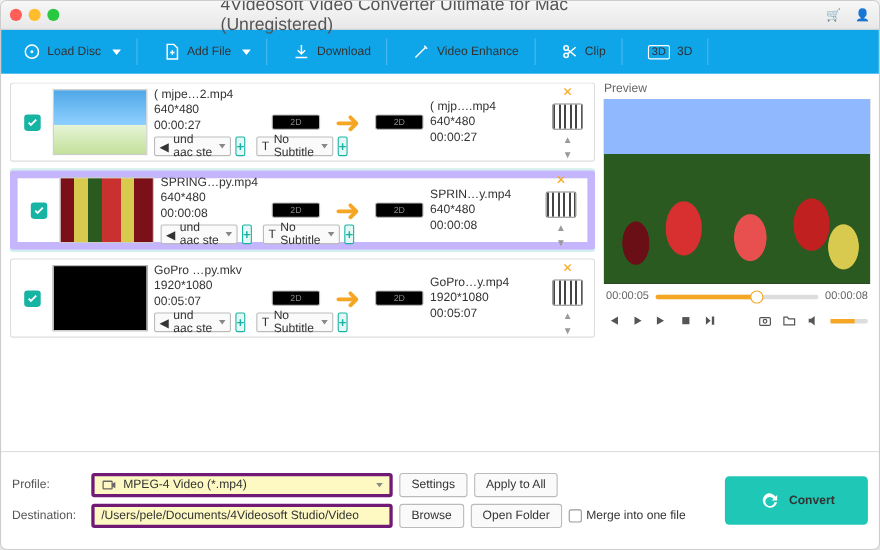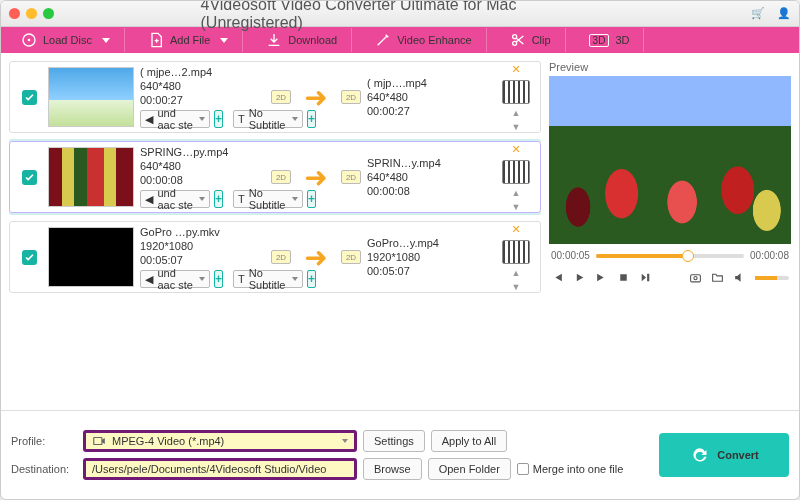--- a/index.html
+++ b/index.html
@@ -4,43 +4,43 @@
 <style>
 *{box-sizing:border-box;margin:0;padding:0;font-family:-apple-system,Helvetica,Arial,sans-serif;font-size:11px;color:#333}
 body{background:#f5f5f5;display:flex;justify-content:center;align-items:center;height:100vh}
 .window{width:800px;height:500px;background:#fff;border:1px solid #ccc;border-radius:6px;box-shadow:0 8px 30px rgba(0,0,0,.15);display:flex;flex-direction:column;overflow:hidden}
 .titlebar{height:26px;background:linear-gradient(#f7f7f7,#e8e8e8);border-bottom:1px solid #d0d0d0;display:flex;align-items:center;padding:0 8px;position:relative}
 .traffic{display:flex;gap:6px}
 .dot{width:11px;height:11px;border-radius:50%}
 .r{background:#ff5f57}.y{background:#ffbd2e}.g{background:#28c940}
 .title{position:absolute;left:50%;transform:translateX(-50%);color:#555;font-size:16px}
 .tbicons{margin-left:auto;display:flex;gap:12px;color:#777}
-.toolbar{height:26px;background:#ec4899;display:flex;align-items:center;padding:0 10px;gap:2px}
+.toolbar{height:40px;background:#0ea5e9;display:flex;align-items:center;padding:0 10px;gap:2px}
 .tbtn{display:flex;align-items:center;gap:6px;color:#fff;padding:6px 10px;cursor:pointer;font-size:12px}
 .tbtn svg{width:16px;height:16px;fill:#fff}
 .tbsep{width:10px;height:24px;border-left:1px solid rgba(255,255,255,.25);margin:0 2px}
 .caret{width:0;height:0;border-left:4px solid transparent;border-right:4px solid transparent;border-top:5px solid #fff;margin-left:4px}
 .body{flex:1;display:flex;padding:8px;gap:8px}
 .left{flex:1;display:flex;flex-direction:column;gap:8px;overflow:auto}
 .card{border:1px solid #ddd;border-radius:3px;display:flex;align-items:center;padding:6px;gap:6px;height:72px}
-.card.sel{border:1px solid #c4b5fd;box-shadow:0 0 0 2px rgba(23,179,163,.2)}
+.card.sel{border:7px solid #c4b5fd;box-shadow:0 0 0 2px rgba(23,179,163,.2)}
 .chk{width:26px;display:flex;align-items:center;justify-content:center}
 .chkbox{width:15px;height:15px;border-radius:3px;background:#17b3a3;display:flex;align-items:center;justify-content:center}
 .chkbox svg{width:11px;height:11px;stroke:#fff;stroke-width:2.5;fill:none}
 .thumb{width:86px;height:60px;border:1px solid #ccc;background:#000;background-size:cover;background-position:center}
 .t-sky{background:linear-gradient(180deg,#4fa8e8 0%,#8fd0ff 55%,#e5f4d6 55%,#c3e09a 100%)}
 .t-tulip{background:linear-gradient(90deg,#7b0f1a 0 15%,#d8c94f 15% 30%,#2a5a1f 30% 45%,#c93030 45% 65%,#d8c94f 65% 80%,#7b0f1a 80% 100%)}
 .meta{flex:1;display:flex;flex-direction:column;justify-content:center;gap:2px;min-width:0}
 .meta .fn{white-space:nowrap;overflow:hidden;text-overflow:ellipsis}
 .row2{display:flex;align-items:center;gap:4px;margin-top:2px}
 .sel2{border:1px solid #bbb;border-radius:2px;padding:1px 4px;display:flex;align-items:center;gap:4px;height:18px;background:#fafafa;font-size:10px;min-width:70px}
 .sqbtn{width:18px;height:18px;border:1px solid #17b3a3;border-radius:2px;background:#e6f8f6;display:flex;align-items:center;justify-content:center;color:#17b3a3;font-weight:bold;font-size:12px}
 .arrowcol{width:38px;display:flex;align-items:center;justify-content:center}
 .bigarrow{color:#f5a623;font-size:28px}
-.dim2d{width:20px;height:14px;border:1px solid #bbb;border-radius:2px;font-size:8px;display:flex;align-items:center;justify-content:center;color:#888;background:#fef9c3}
+.dim2d{width:44px;height:14px;border:1px solid #bbb;border-radius:2px;font-size:8px;display:flex;align-items:center;justify-content:center;color:#888;background:#000000}
 .rightcol{width:36px;display:flex;flex-direction:column;align-items:center;justify-content:center;gap:4px}
 .film{width:28px;height:24px;border:1px solid #888;border-radius:2px;background:repeating-linear-gradient(90deg,#444 0 2px,#fff 2px 5px);position:relative}
 .vbtn{font-size:9px;color:#999;cursor:pointer}
 .xbtn{color:#f5a623;cursor:pointer;font-size:11px}
 .right{width:242px;display:flex;flex-direction:column}
 .prevlabel{color:#666;font-size:11px;margin-bottom:3px}
 .preview{width:100%;height:168px;background:#000;position:relative;overflow:hidden}
 .tulips{position:absolute;inset:0;background:
  radial-gradient(ellipse 40px 60px at 30% 70%,#d83030 0 40%,transparent 42%),
  radial-gradient(ellipse 36px 52px at 55% 75%,#e85050 0 40%,transparent 42%),

